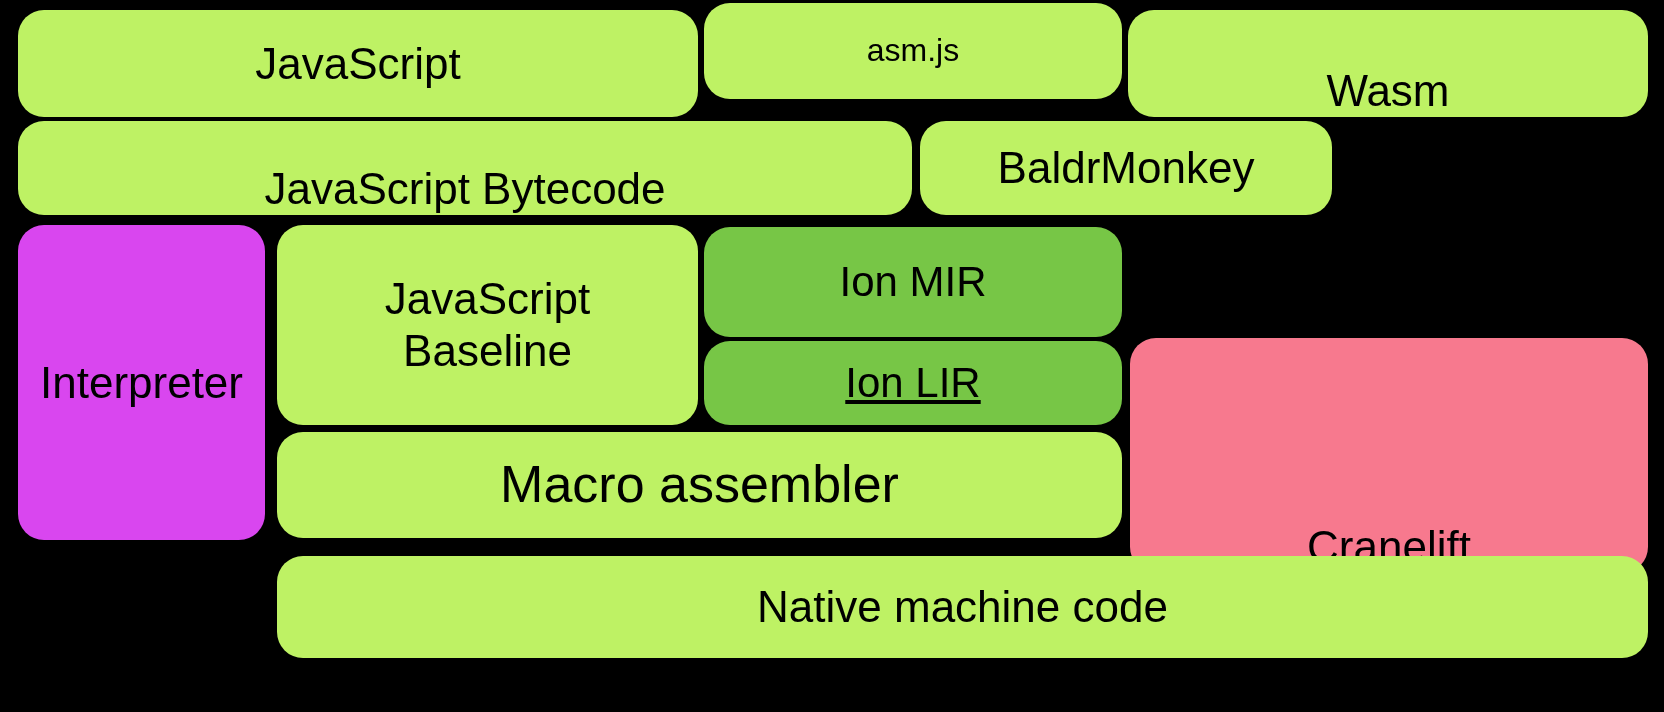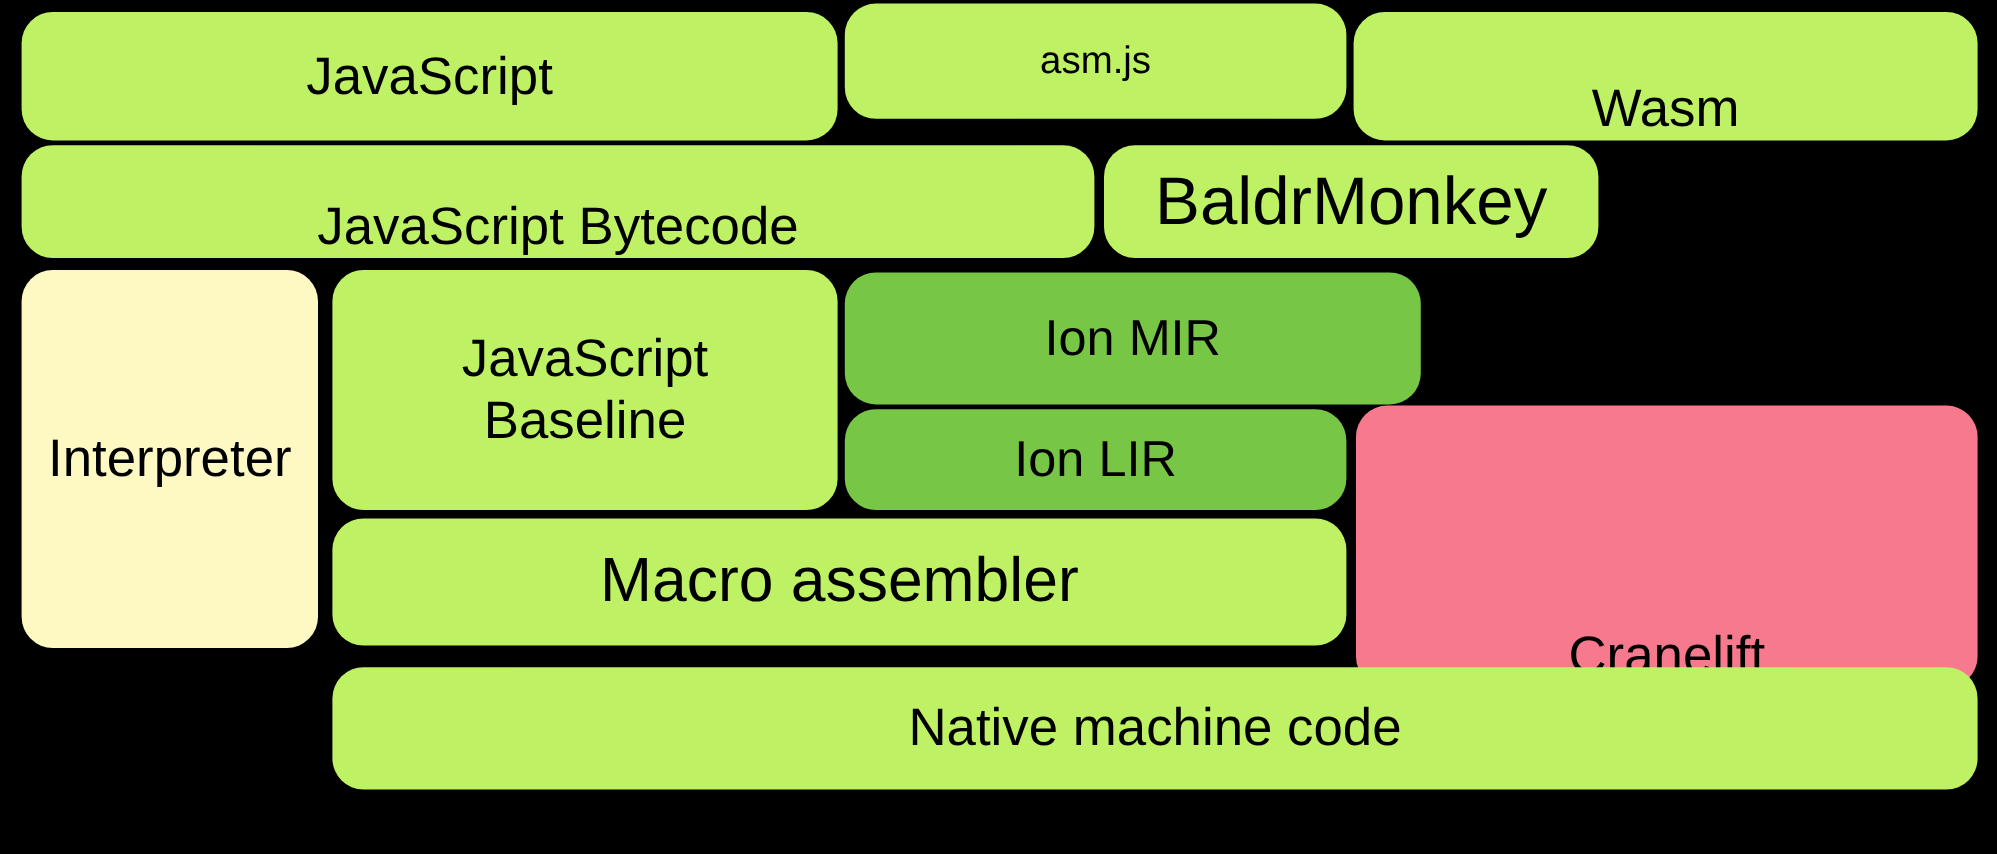--- a/index.html
+++ b/index.html
@@ -31,34 +31,34 @@
     line-height: 1.18;
     white-space: pre-line;
     -webkit-font-smoothing: antialiased;
   }
   .node .node-label {
     display: block;
     padding: 0 8px;
     white-space: pre-line;
   }
   .fill-white  { background: #bef264; }
-  .fill-gray   { background: #fef9c3; }
+  .fill-gray   { background: #d946ef; }
   .fill-green  { background: #77c646; }
   .fill-pink   { background: #f7798e; }
 </style>
 </head>
 <body>
 
 <div id="canvas" style="width: 1664px; height: 712px; background: rgb(0, 0, 0);">
     <div class="node fill-white" style="left: 18px; top: 10px; width: 680px; height: 107px; font-size: 44px;"><span class="node-label">JavaScript</span></div>
     <div class="node fill-white" style="left: 704px; top: 3px; width: 418px; height: 96px; font-size: 32px;"><span class="node-label">asm.js</span></div>
     <div class="node fill-white" style="left: 1128px; top: 10px; width: 520px; height: 107px; font-size: 44px; align-items: flex-end;"><span class="node-label">Wasm</span></div>
     <div class="node fill-white" style="left: 18px; top: 121px; width: 894px; height: 94px; font-size: 44px; align-items: flex-end;"><span class="node-label">JavaScript Bytecode</span></div>
-    <div class="node fill-white" style="left: 920px; top: 121px; width: 412px; height: 94px; font-size: 56px;"><span class="node-label">BaldrMonkey</span></div>
+    <div class="node fill-white" style="left: 920px; top: 121px; width: 412px; height: 94px; font-size: 44px;"><span class="node-label">BaldrMonkey</span></div>
     <div class="node fill-gray" style="left: 18px; top: 225px; width: 247px; height: 315px; font-size: 44px;"><span class="node-label">Interpreter</span></div>
     <div class="node fill-white" style="left: 277px; top: 225px; width: 421px; height: 200px; font-size: 44px;"><span class="node-label">JavaScript
 Baseline</span></div>
-    <div class="node fill-green" style="left: 704px; top: 227px; width: 480px; height: 110px; font-size: 42px;"><span class="node-label">Ion MIR</span></div>
-    <div class="node fill-green" style="left: 704px; top: 341px; width: 418px; height: 84px; font-size: 42px;"><span class="node-label">Ion LIR</span></div>
+    <div class="node fill-green" style="left: 704px; top: 227px; width: 418px; height: 110px; font-size: 42px;"><span class="node-label">Ion MIR</span></div>
+    <div class="node fill-green" style="left: 704px; top: 341px; width: 418px; height: 84px; font-size: 42px; text-decoration: underline;"><span class="node-label">Ion LIR</span></div>
     <div class="node fill-pink" style="left: 1130px; top: 338px; width: 518px; height: 235px; font-size: 44px; align-items: flex-end;"><span class="node-label">Cranelift</span></div>
     <div class="node fill-white" style="left: 277px; top: 432px; width: 845px; height: 106px; font-size: 52px;"><span class="node-label">Macro assembler</span></div>
     <div class="node fill-white" style="left: 277px; top: 556px; width: 1371px; height: 102px; font-size: 44px;"><span class="node-label">Native machine code</span></div>
   </div>
 
 </body></html>

